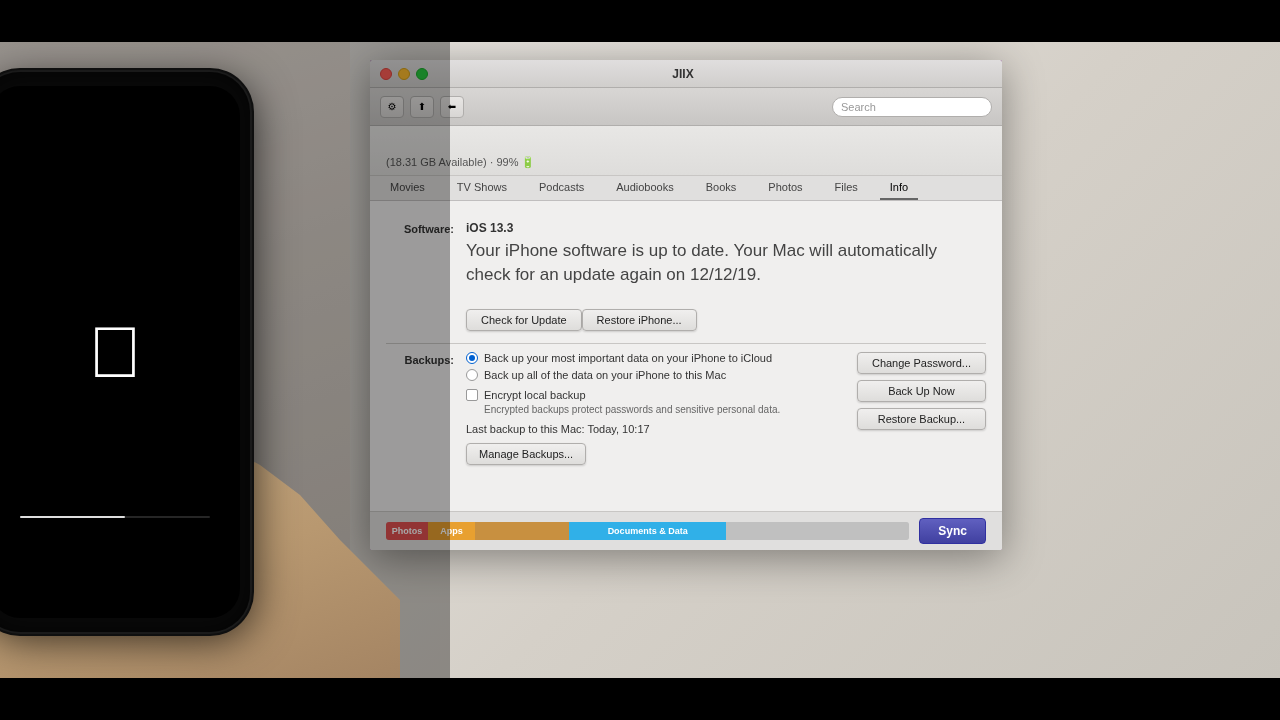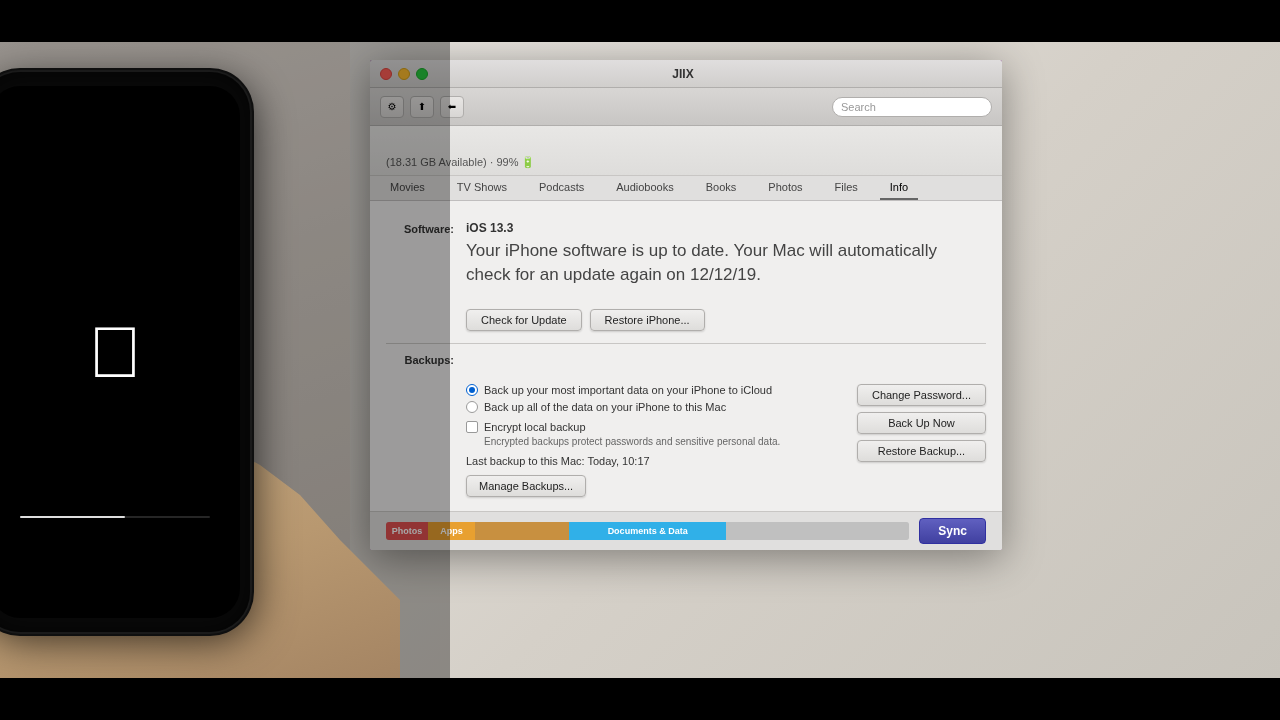--- a/index.html
+++ b/index.html
@@ -196,21 +196,20 @@
     }
     .update-desc {
       font-size: 17px;
       color: #444;
       line-height: 1.4;
       margin-bottom: 10px;
     }
 
     .button-row {
       display: flex;
-      gap: 8px;
       margin-top: 22px;
     }
     .mac-button {
       padding: 4px 14px;
       font-size: 11px;
       background: linear-gradient(180deg, #f0efee 0%, #dedddb 100%);
       border: 1px solid #b0aeac;
       border-radius: 4px;
       cursor: pointer;
       color: #222;
@@ -282,21 +281,20 @@
       border: 1px solid #b0aeac;
       border-radius: 4px;
       cursor: pointer;
       color: #222;
     }
 
     .backups-row {
       display: flex;
       justify-content: space-between;
       align-items: flex-start;
-      margin-top: 32px;
     }
     .backups-left { flex: 1; }
     .backups-right { 
       display: flex;
       flex-direction: column;
       gap: 6px;
       margin-left: 10px;
     }
 
     .footer-bar {

